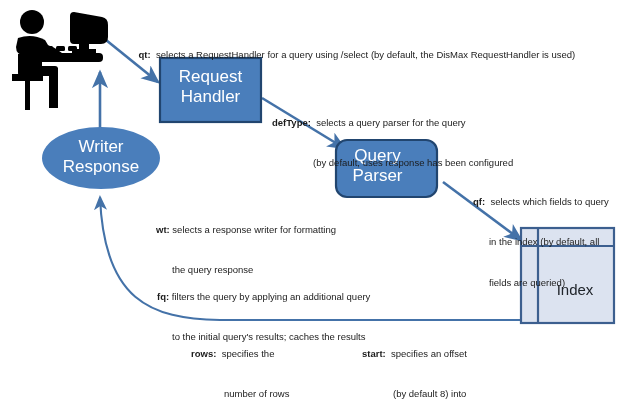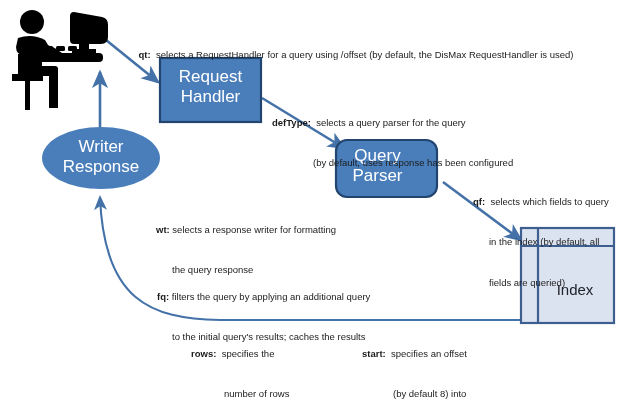--- a/index.html
+++ b/index.html
@@ -139,21 +139,21 @@
   <div class="node-label" style="left:42px; top:137px; width:118px;">
     <div>Writer</div>
     <div>Response</div>
   </div>
 
   <div class="index-label" style="left:539px; top:281px; width:72px;">
     <div>Index</div>
   </div>
 
   <div class="annot" style="left:128px; top:35px;">
-    <b>qt:</b><span>&nbsp; </span><span>selects a RequestHandler for a query using /offset (by default, the DisMax RequestHandler is used)</span>
+    <b>qt:</b><span>&nbsp; </span><span>selects a RequestHandler for a query using /select (by default, the DisMax RequestHandler is used)</span>
   </div>
 
   <div class="annot" style="left:272px; top:89px;">
     <div><b>defType:</b><span>&nbsp; </span><span>selects a query parser for the query</span></div>
     <div style="padding-left:41px;">(by default, uses response has been configured</div>
   </div>
 
   <div class="annot" style="left:473px; top:168px;">
     <div><b>qf:</b><span>&nbsp; </span><span>selects which fields to query</span></div>
     <div style="padding-left:16px;">in the index (by default, all</div>

